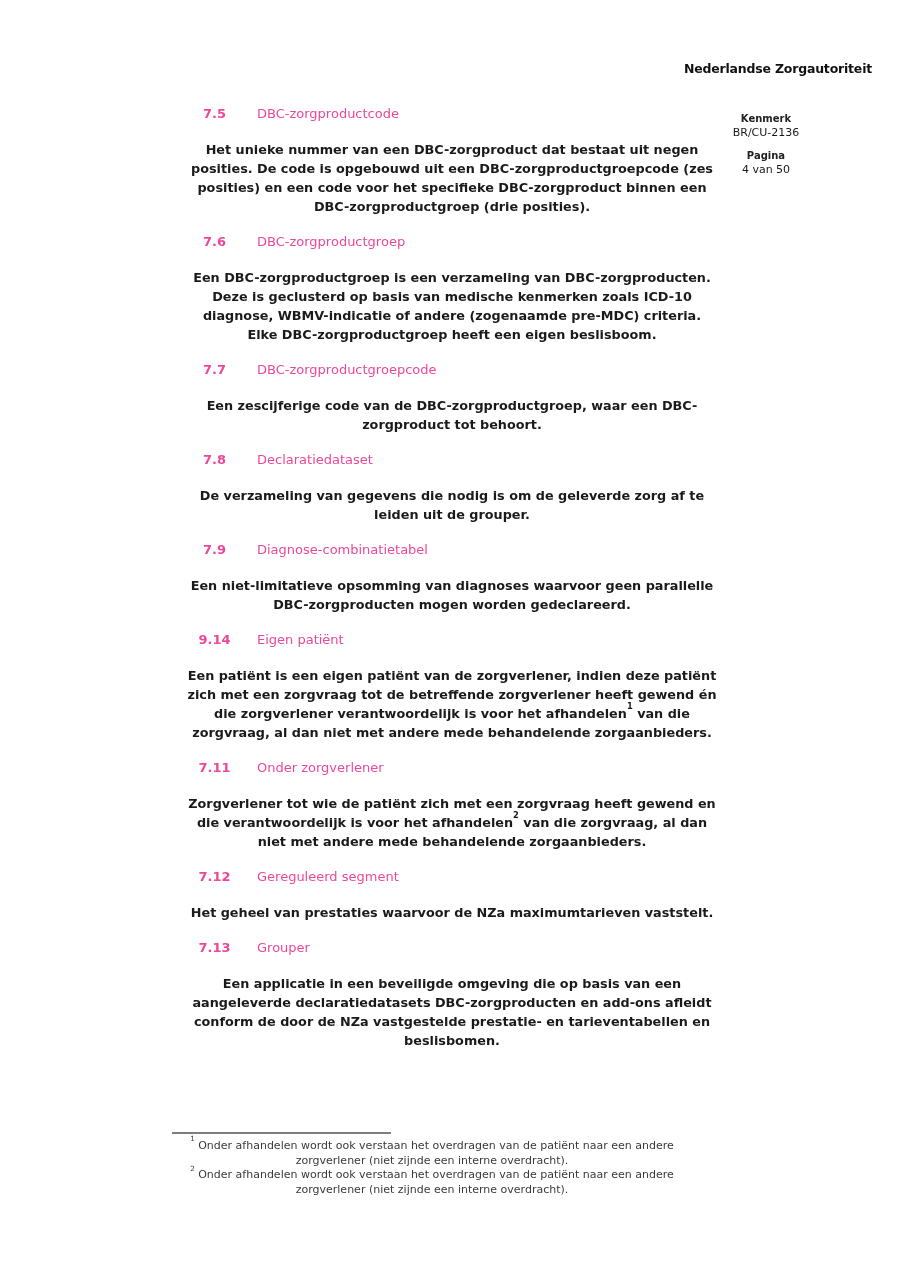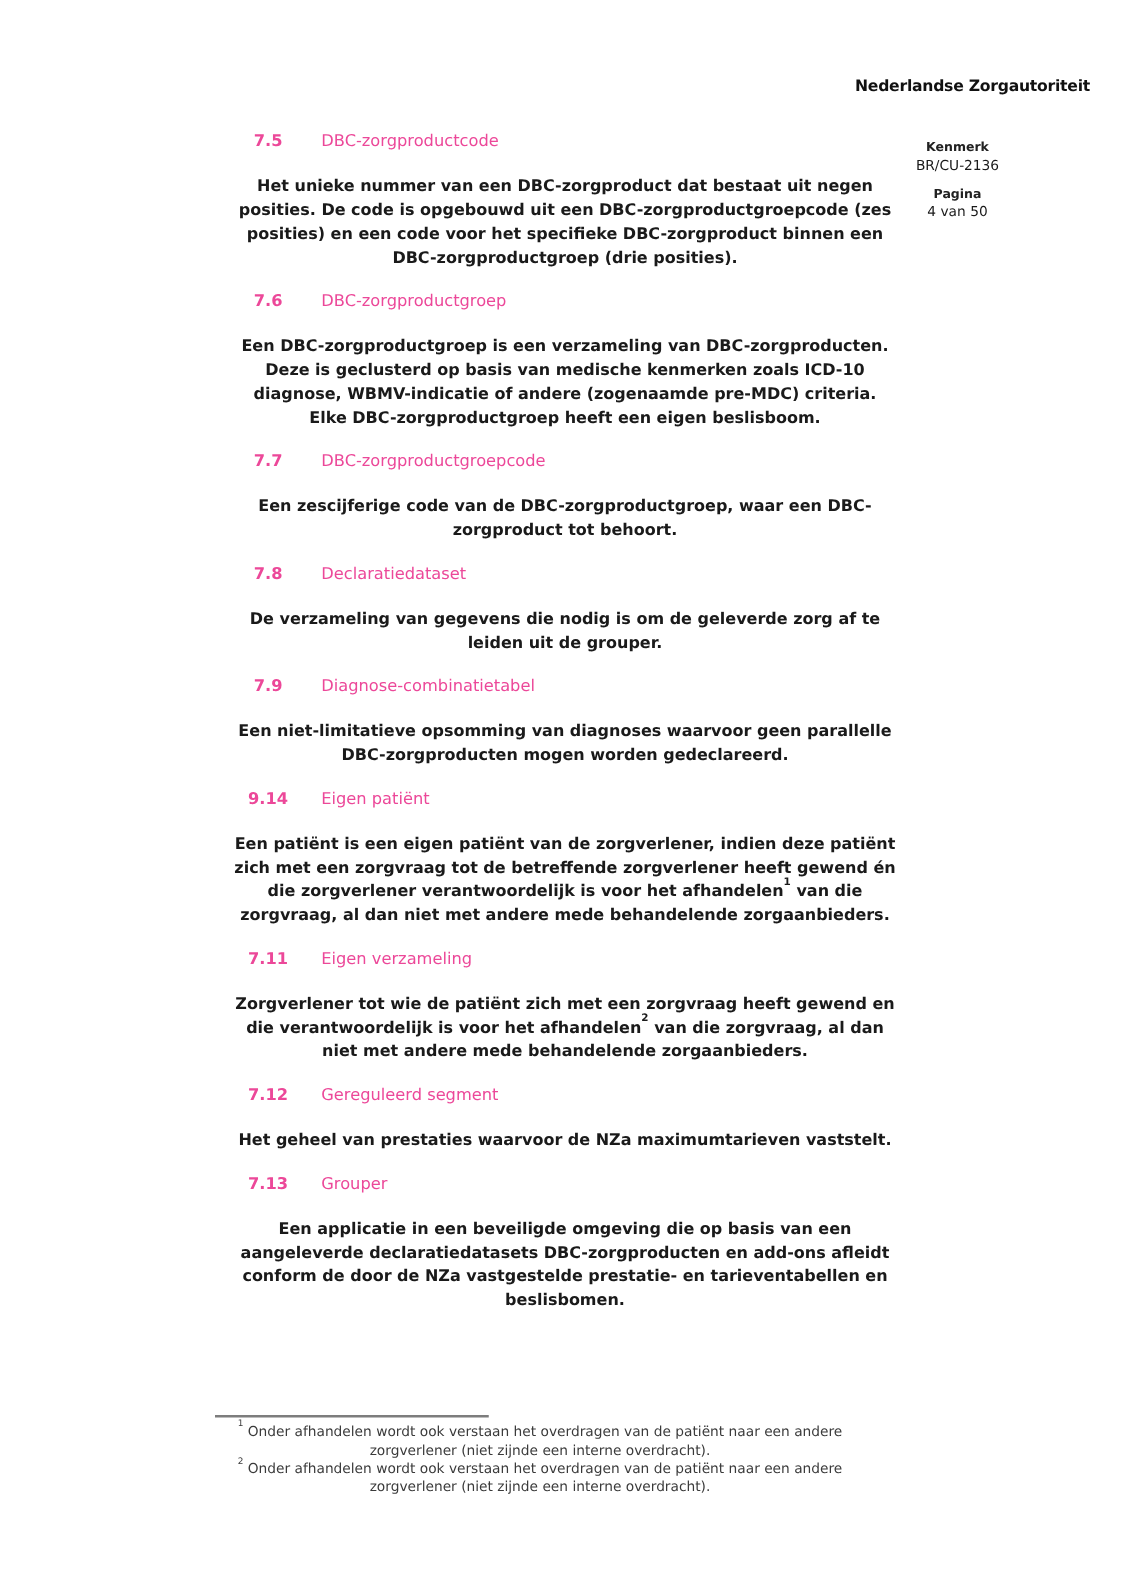--- a/index.html
+++ b/index.html
@@ -156,21 +156,21 @@
       <span class="sec-num">9.14</span>
       <span class="sec-term">Eigen patiënt</span>
     </div>
     <p class="sec-p"><span class="pre">Een patiënt is een eigen patiënt van de zorgverlener, indien deze patiënt
 zich met een zorgvraag tot de betreffende zorgverlener heeft gewend én
 die zorgverlener verantwoordelijk is voor het afhandelen</span><sup class="sup">1</sup><span class="pre"> van die
 zorgvraag, al dan niet met andere mede behandelende zorgaanbieders.</span></p>
 
     <div class="sec-h">
       <span class="sec-num">7.11</span>
-      <span class="sec-term">Eigen verzameling</span>
+      <span class="sec-term">Onder zorgverlener</span>
     </div>
     <p class="sec-p"><span class="pre">Zorgverlener tot wie de patiënt zich met een zorgvraag heeft gewend en
 die verantwoordelijk is voor het afhandelen</span><sup class="sup">2</sup><span class="pre"> van die zorgvraag, al dan
 niet met andere mede behandelende zorgaanbieders.</span></p>
 
     <div class="sec-h">
       <span class="sec-num">7.12</span>
       <span class="sec-term">Gereguleerd segment</span>
     </div>
     <p class="sec-p"><span class="pre">Het geheel van prestaties waarvoor de NZa maximumtarieven vaststelt.</span><sup class="sup"></sup><span class="pre"></span></p>

